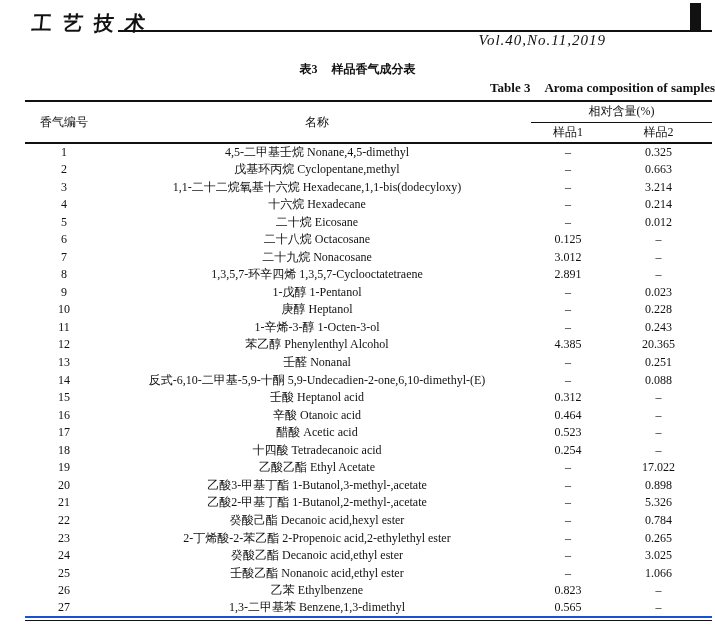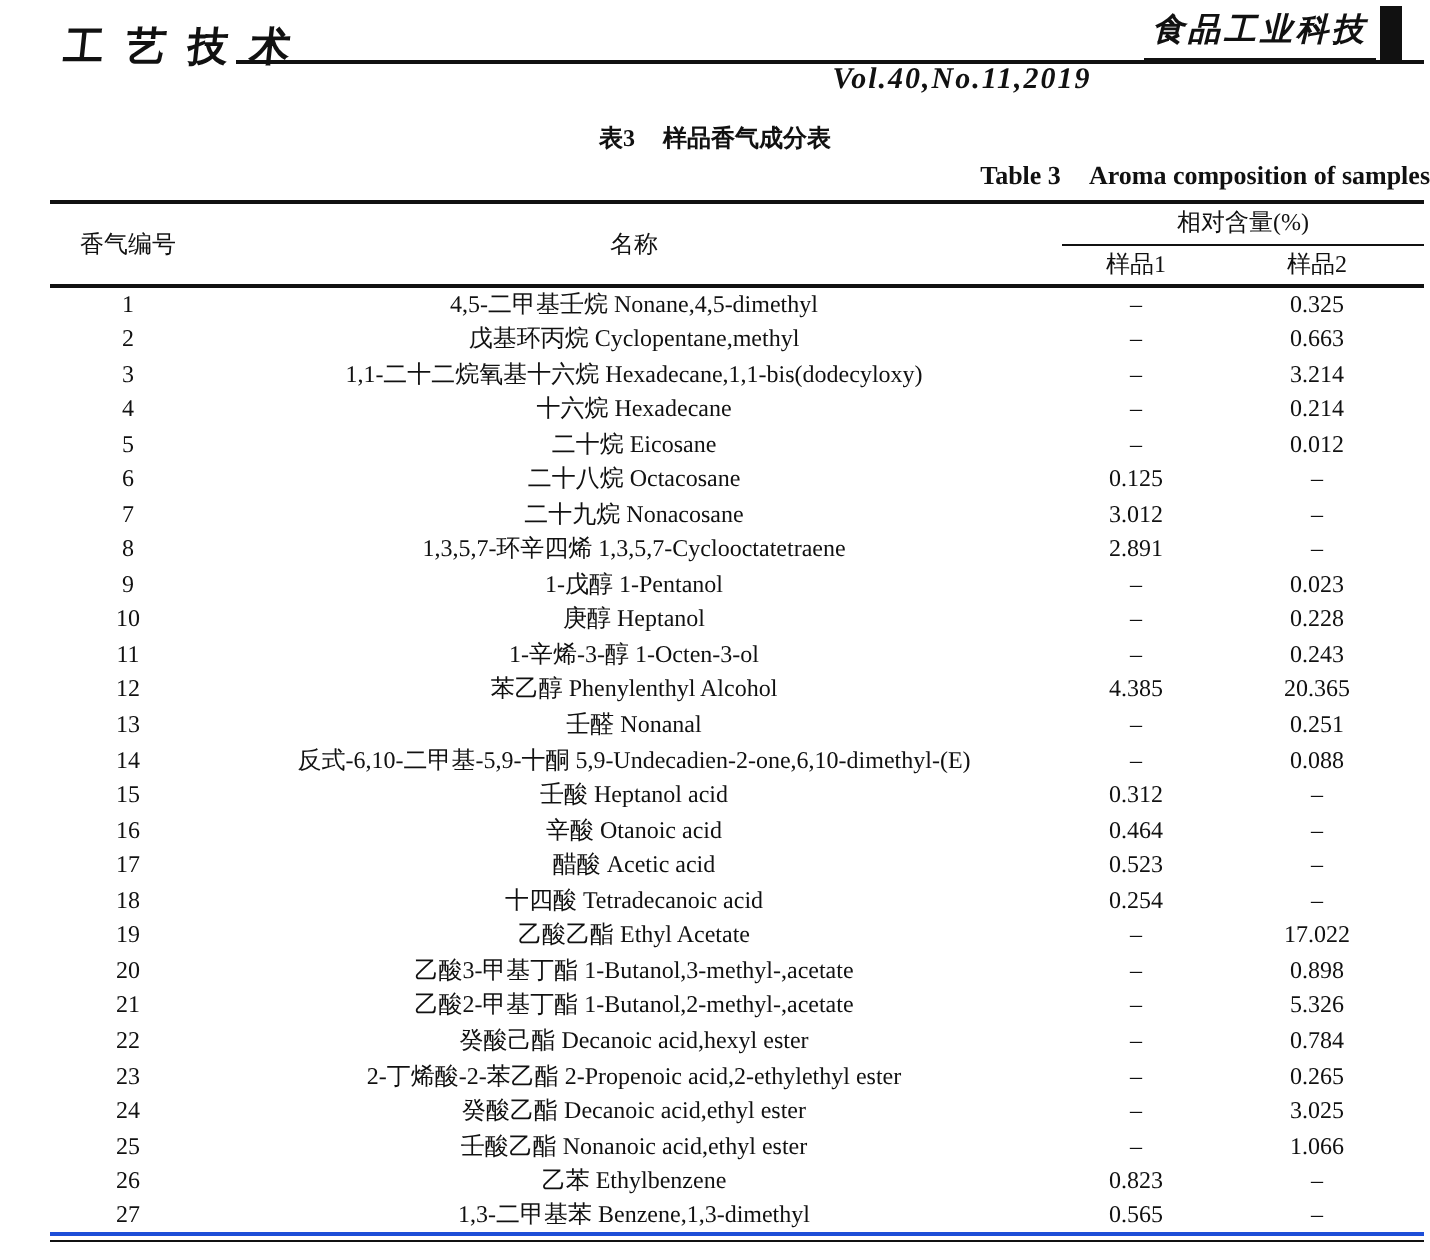--- a/index.html
+++ b/index.html
@@ -45,23 +45,23 @@
   }
   .journal-logo .logo-bar {
     width: 11px; height: 28px;
     background: #111111;
     margin-left: 2px;
   }
   .issue-line {
     position: absolute;
     top: 32px; left: 356px;
     width: 250px;
-    text-align: center;
+    text-align: right;
     font-style: italic;
-    font-weight: bold;
+    font-weight: normal;
     font-size: 15px;
     letter-spacing: 1px;
     white-space: pre;
   }
 
   
   .caption-zh {
     position: absolute;
     top: 61px; left: 0; width: 715px;
     text-align: center;
@@ -113,21 +113,20 @@
   .paper-table thead tr:last-child th,
   .paper-table thead th[rowspan] { border-bottom: 2px solid #111111; }
   .paper-table tbody td { height: 17.55px; }
 </style>
 </head>
 <body>
 
 <div class="column-label">工艺技术</div>
 <div class="masthead-rule"></div>
 <div class="journal-logo">
-  <span class="logo-text">食品工业科技</span>
   <span class="logo-bar"></span>
 </div>
 <div class="issue-line">Vol.40,No.11,2019</div>
 
 <div class="caption-zh"><span>表3</span><span class="gap"></span><span>样品香气成分表</span></div>
 <div class="caption-en"><span>Table 3</span><span class="gap"></span><span>Aroma composition of samples</span></div>
 
 <div class="table-wrap">
   <table class="paper-table">
     <colgroup>

